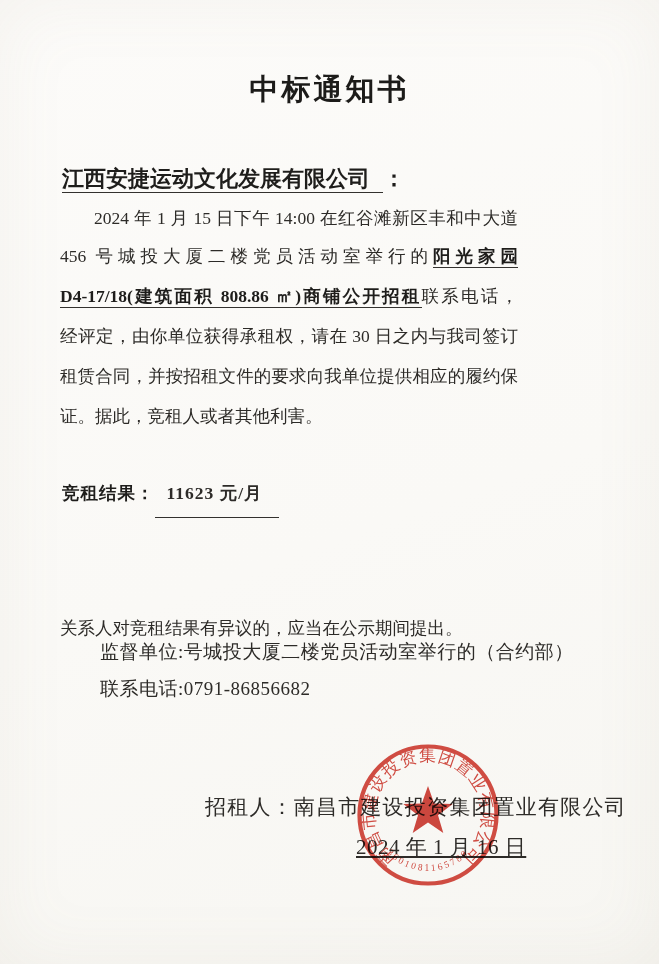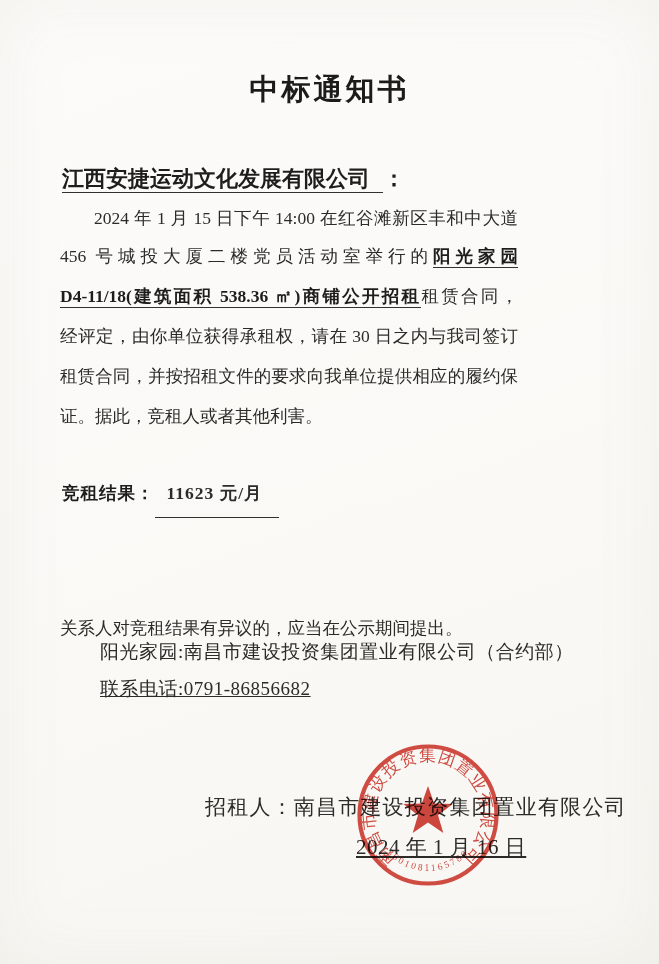--- a/index.html
+++ b/index.html
@@ -35,21 +35,21 @@
   .indent2{text-indent:37px;}
   .em{font-weight:700;color:#1e1d1b;}
   .result{
     position:absolute;left:62px;top:480px;
     font-size:17.5px;line-height:27px;white-space:nowrap;
   }
   .result .label{font-weight:700;color:#1e1d1b;letter-spacing:1px;}
   .result .value{font-weight:600;border-bottom:1.8px solid #33312e;padding:0 16px 14px 12px;letter-spacing:1px;}
   .freeline{position:absolute;white-space:nowrap;}
   .supervisor{left:100px;top:638px;font-size:19px;line-height:27px;letter-spacing:0.5px;}
-  .phone{left:100px;top:675px;font-size:19px;line-height:27px;letter-spacing:0.5px;text-decoration:underline;}
+  .phone{left:100px;top:675px;font-size:19px;line-height:27px;letter-spacing:0.5px;}
   .signer{left:205px;top:793px;font-size:21px;line-height:29px;letter-spacing:1.2px;}
   .dateline{left:356px;top:833px;font-size:21px;line-height:29px;letter-spacing:0.5px;text-decoration:underline;}
   .seal{
     position:absolute;left:348px;top:735px;width:160px;height:160px;
     mix-blend-mode:multiply;opacity:0.88;
     pointer-events:none;
   }
   .seal svg{width:100%;height:100%;}
   .seal text{font-family:"Liberation Serif","DejaVu Serif",serif;}
 </style>
@@ -59,34 +59,34 @@
 <div class="page">
 
   <h1 class="title">中标通知书</h1>
 
   <div class="addressee"><span class="u">江西安捷运动文化发展有限公司</span><span>：</span></div>
 
   <div class="bodyline just indent1" style="top:205px">2024 年 1 月 15 日下午 14:00 在红谷滩新区丰和中大道</div>
 
   <div class="bodyline just" style="top:243px"><span>456 号城投大厦二楼党员活动室举行的</span><span class="em u">阳光家园</span></div>
 
-  <div class="bodyline just" style="top:283px"><span class="em u">D4-11/18(建筑面积 538.36 ㎡)商铺公开招租</span><span>租赁合同，</span></div>
+  <div class="bodyline just" style="top:283px"><span class="em u">D4-17/18(建筑面积 808.86 ㎡)商铺公开招租</span><span>联系电话，</span></div>
 
   <div class="bodyline just" style="top:323px">经评定，由你单位获得承租权，请在 30 日之内与我司签订</div>
 
   <div class="bodyline just" style="top:363px">租赁合同，并按招租文件的要求向我单位提供相应的履约保</div>
 
   <div class="bodyline" style="top:403px">证。据此，竞租人或者其他利害。</div>
 
   <div class="result"><span class="label">竞租结果：</span><span class="value">11623 元/月</span></div>
 
 
   <div class="bodyline" style="top:615px">关系人对竞租结果有异议的，应当在公示期间提出。</div>
 
-  <div class="freeline supervisor">阳光家园:南昌市建设投资集团置业有限公司（合约部）</div>
+  <div class="freeline supervisor">监督单位:号城投大厦二楼党员活动室举行的（合约部）</div>
 
   <div class="freeline phone">联系电话:0791-86856682</div>
 
   <div class="freeline signer"><span>招租人：</span><span>南昌市建设投资集团置业有限公司</span></div>
 
   <div class="freeline dateline">2024 年 1 月 16 日</div>
 
   <div class="seal">
     <svg viewBox="0 0 160 160" xmlns="http://www.w3.org/2000/svg">
       <defs>

